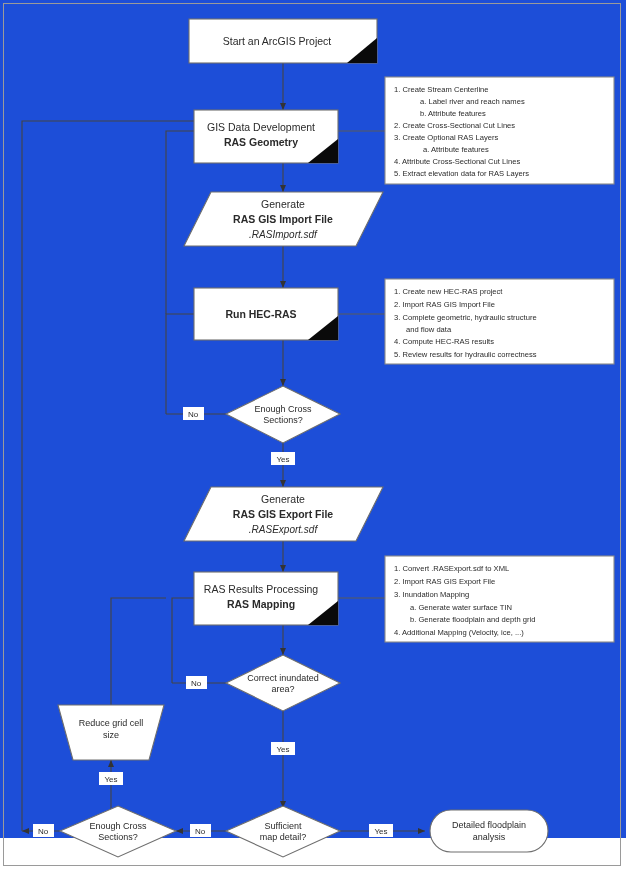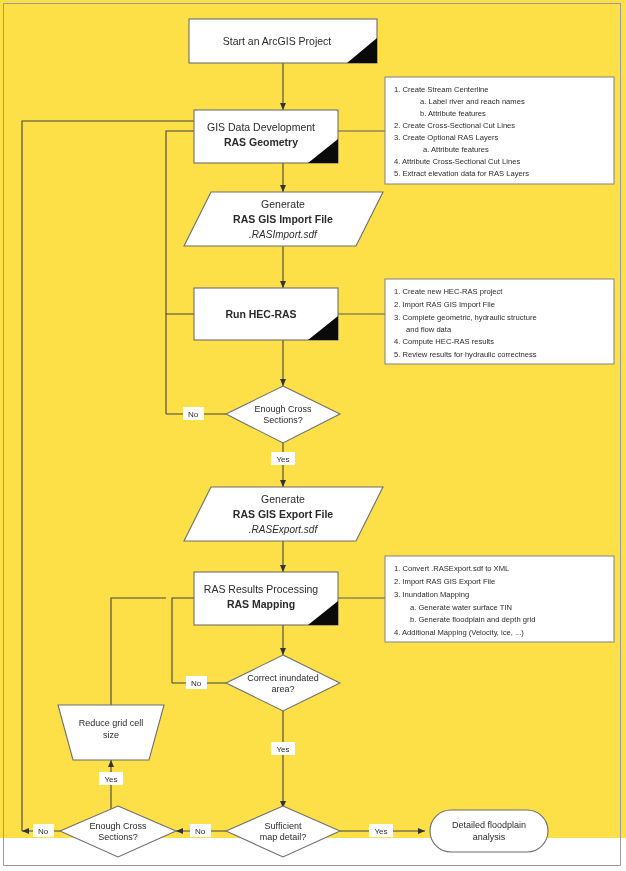--- a/index.html
+++ b/index.html
@@ -1,18 +1,18 @@
 <!DOCTYPE html>
 <html><head>
 <meta charset="utf-8">
 <style>
   html,body{margin:0;padding:0;background:#ffffff;}
   body{width:626px;height:871px;overflow:hidden;
        font-family:"Liberation Sans","DejaVu Sans",sans-serif;}
-  #page{position:relative;width:626px;height:838px;background:#fde047;box-sizing:border-box;}
+  #page{position:relative;width:626px;height:838px;background:#1d4ed8;box-sizing:border-box;}
   #frame{position:absolute;left:3px;top:3px;width:618px;height:863px;
          border:1px solid #9a9a9a;box-sizing:border-box;}
   svg#flow{position:absolute;left:0;top:0;width:626px;height:871px;}
   .shp{fill:#ffffff;stroke:#6e6e6e;stroke-width:1.1;}
   .shp-note{fill:#ffffff;stroke:#8a8a8a;stroke-width:1.1;}
   .ln{stroke:#444;stroke-width:1.1;fill:none;}
   .ln-thin{stroke:#5a5a5a;stroke-width:1;fill:none;}
   .corner{fill:#0a0a0a;}
   text{fill:#2a2a2a;}
   .t{font-family:"Liberation Sans","DejaVu Sans",sans-serif;font-size:10.5px;text-anchor:middle;}

